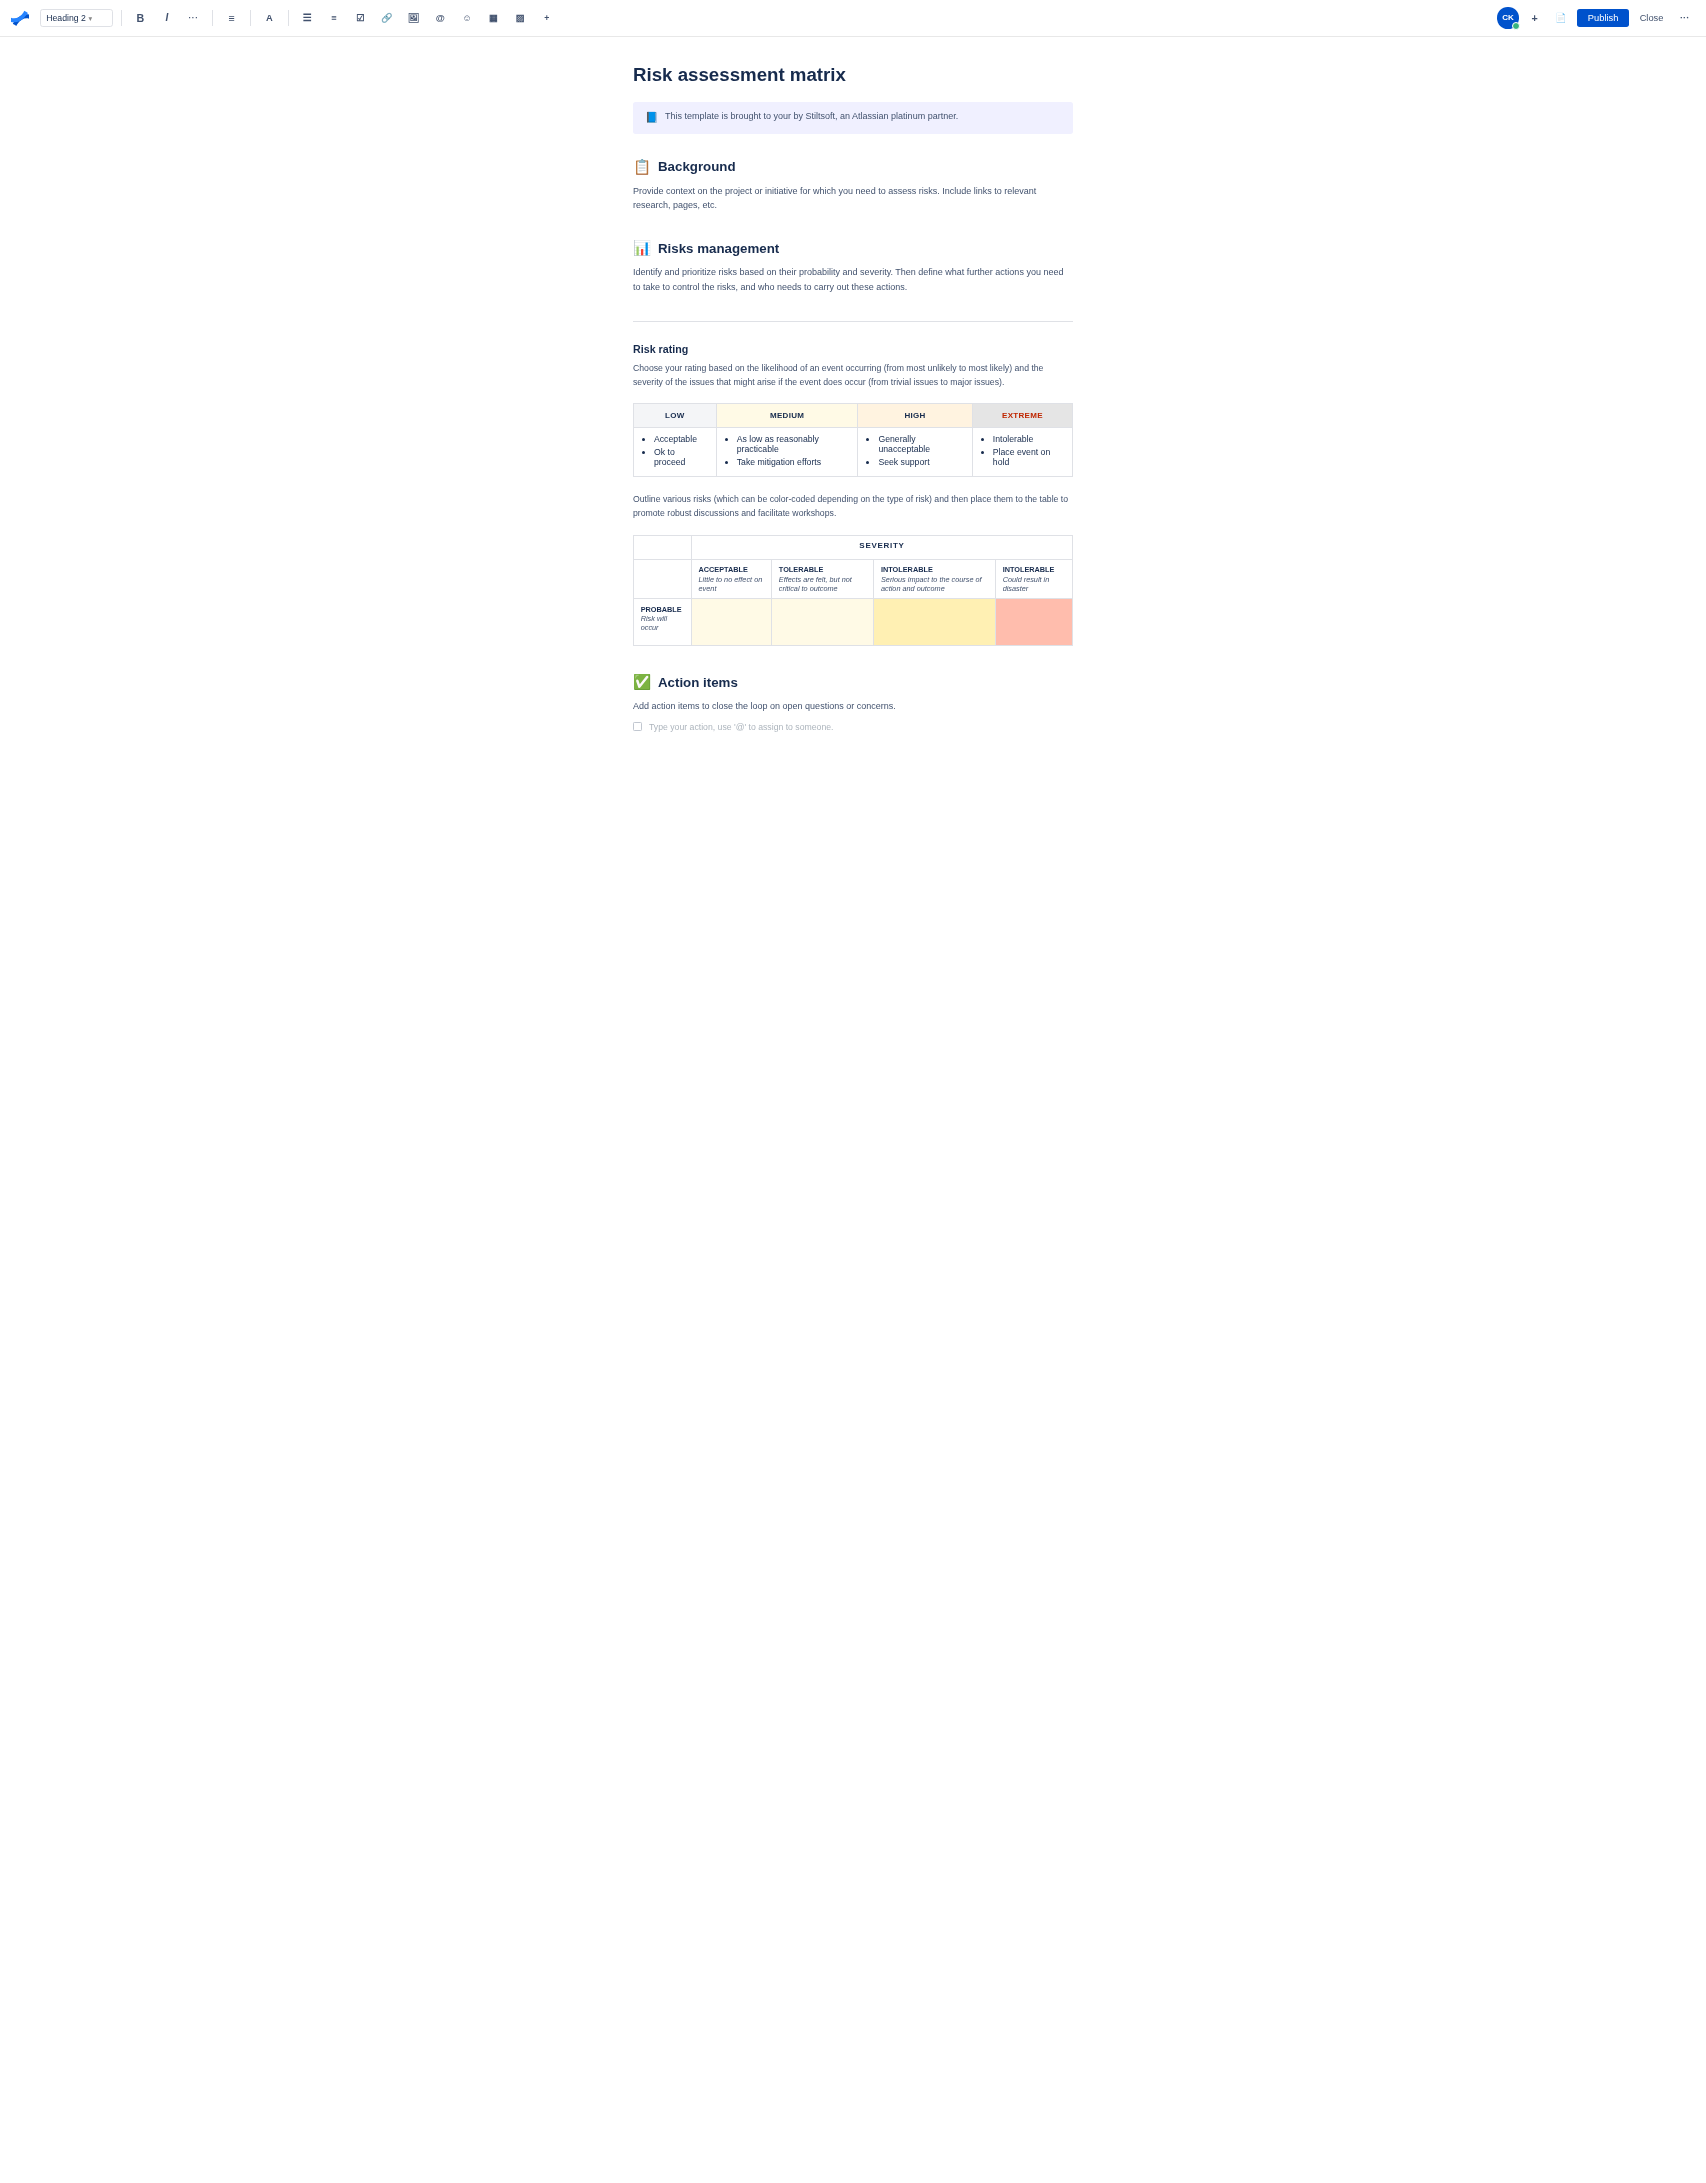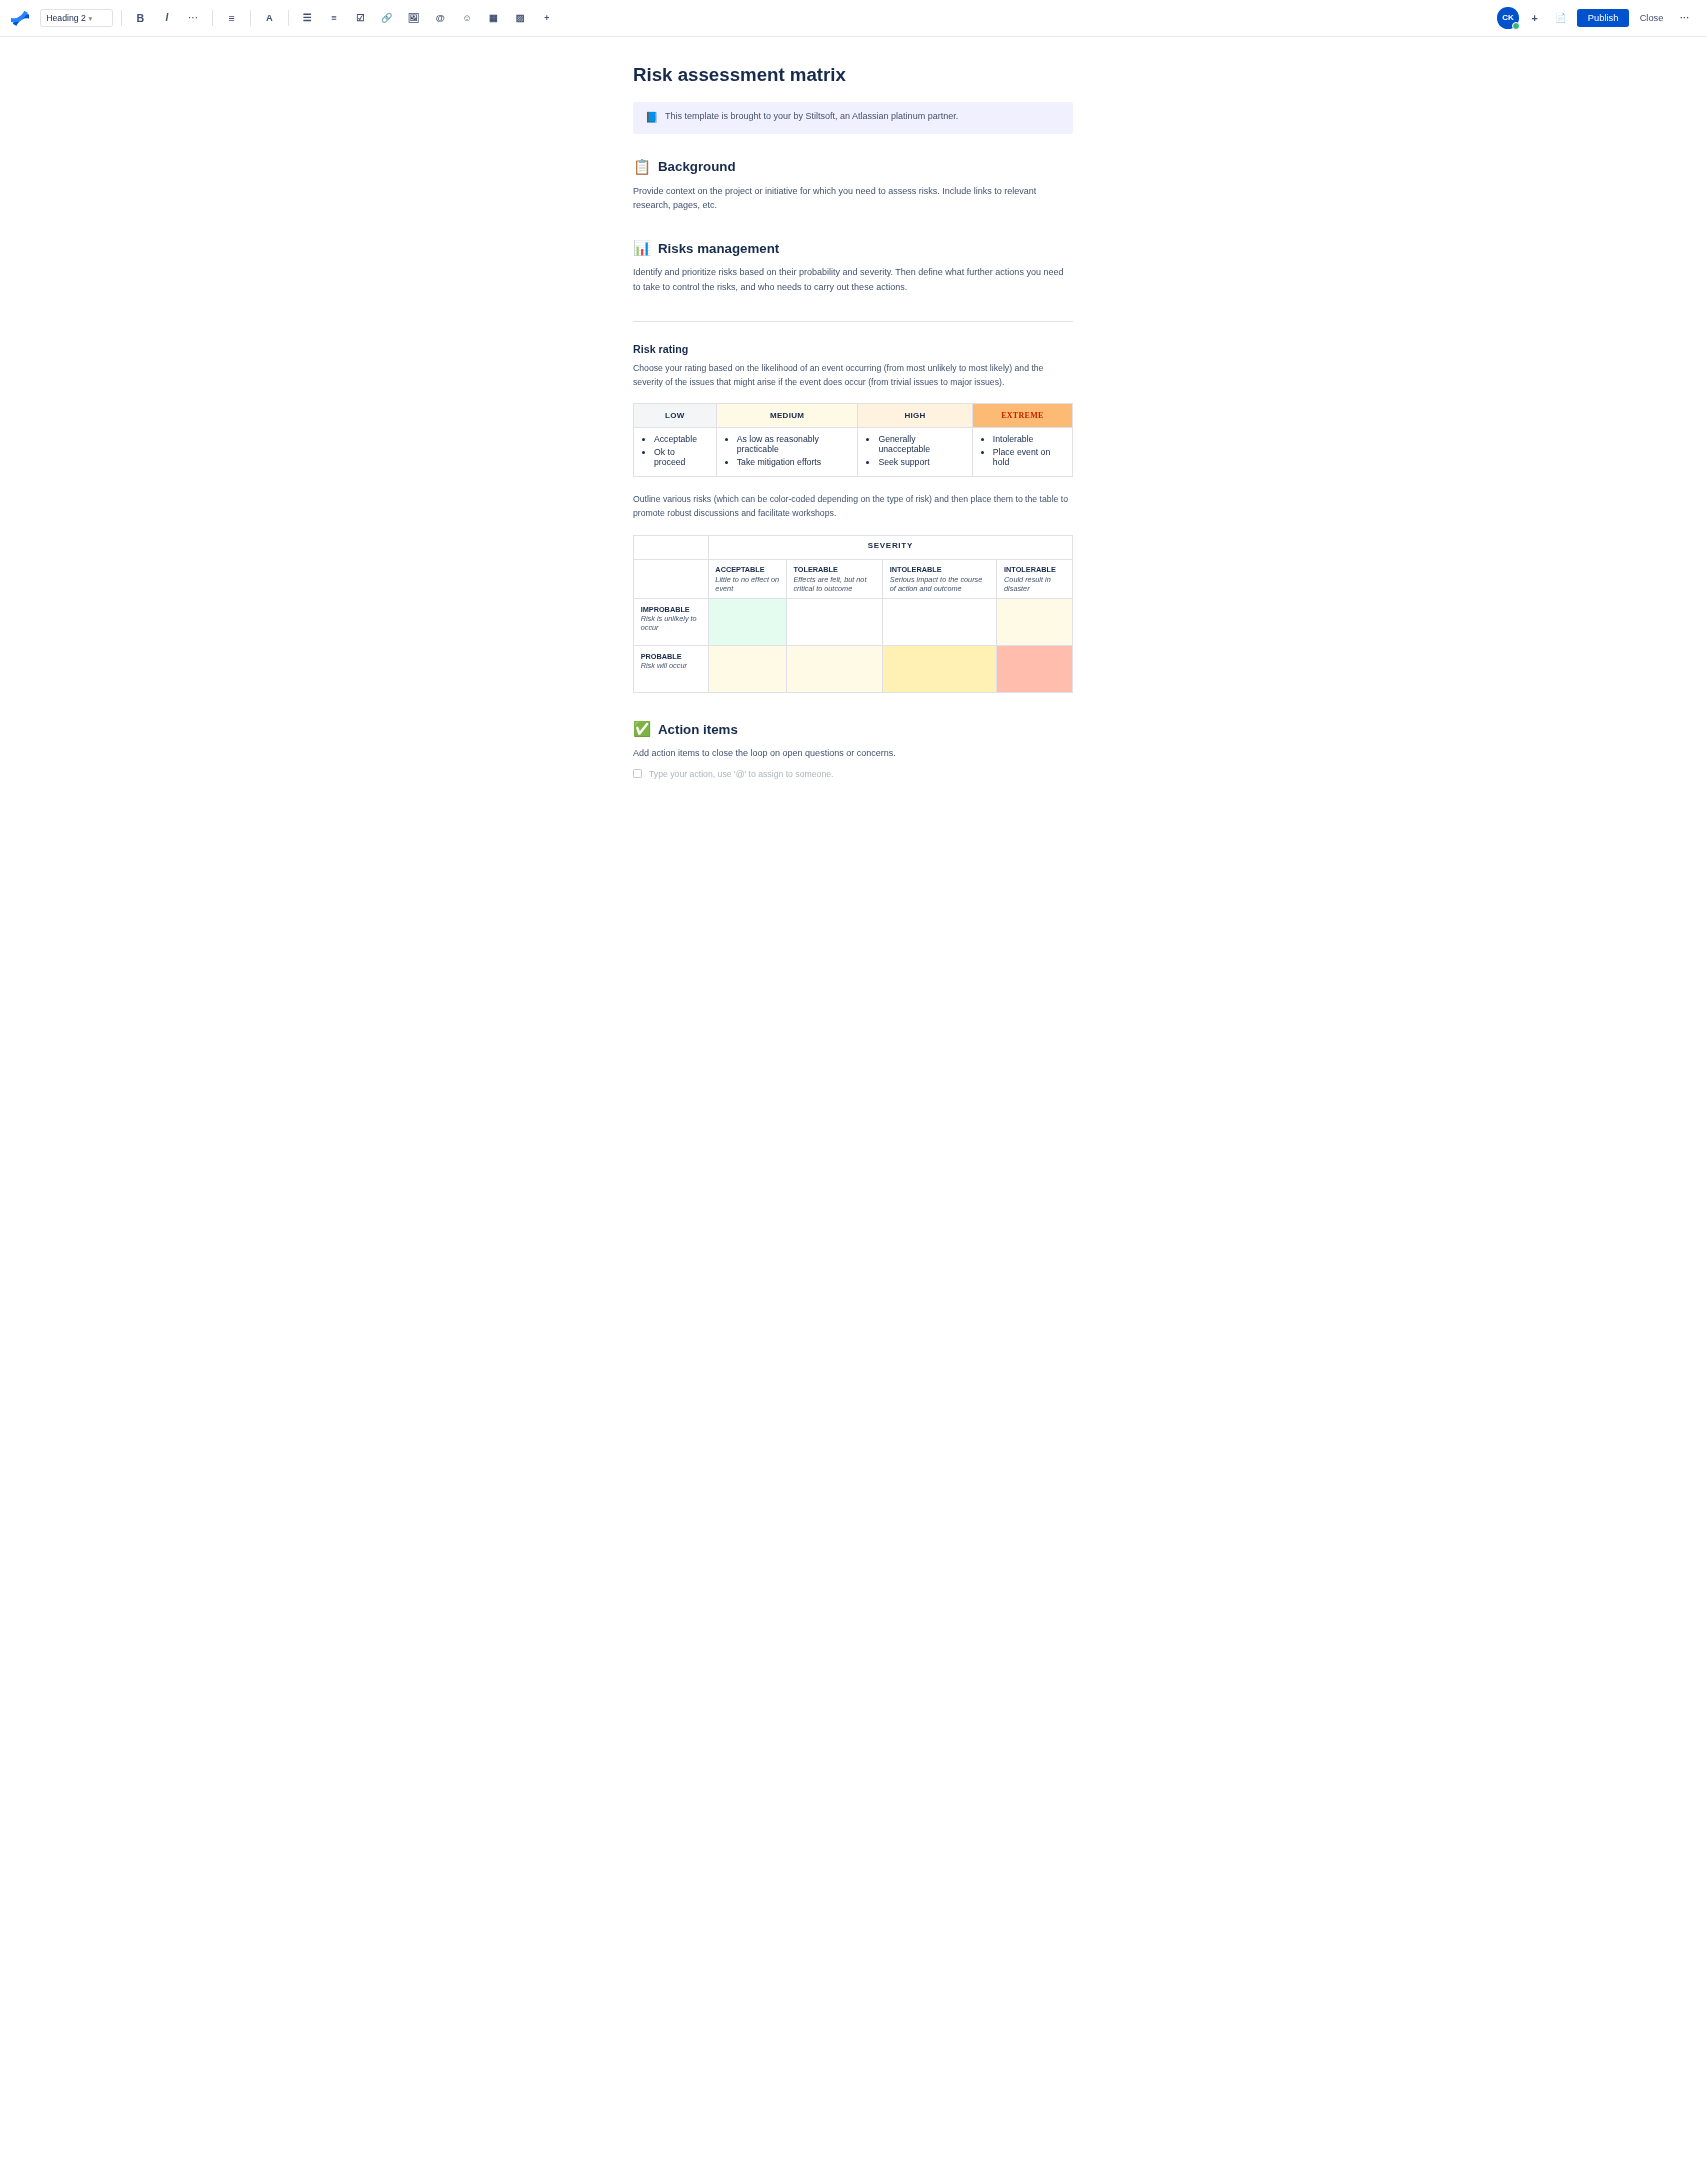--- a/index.html
+++ b/index.html
@@ -183,21 +183,21 @@
       vertical-align: top;
     }
     .rating-table th {
       font-weight: 700;
       font-size: 8px;
       letter-spacing: 0.3px;
     }
     .th-low { background: #f4f5f7; color: #172b4d; }
     .th-medium { background: #fffae6; color: #172b4d; }
     .th-high { background: #fff3e0; color: #172b4d; }
-    .th-extreme { background: #fdba74; color: #bf2600; font-family: Liberation Serif, serif; }
+    .th-extreme { background: #e5e5e5; color: #bf2600; }
     .rating-table td ul { padding-left: 10.7px; }
     .rating-table td ul li { margin-bottom: 2.7px; }
 
     
     .severity-table {
       width: 100%;
       border-collapse: collapse;
       font-size: 8px;
       margin-bottom: 16px;
     }
@@ -406,30 +406,20 @@
             <div class="col-sub">Serious impact to the course of action and outcome</div>
           </td>
           <td style="border:0.7px solid #dfe1e6; padding:5.3px 6.7px;">
             <div class="col-header">INTOLERABLE</div>
             <div class="col-sub">Could result in disaster</div>
           </td>
         </tr>
       </thead>
       <tbody>
 
-        <tr style="height: 47px;">
-          <td style="border:0.7px solid #dfe1e6; padding:5.3px 6.7px;">
-            <div class="row-header">IMPROBABLE</div>
-            <div class="row-sub">Risk is unlikely to occur</div>
-          </td>
-          <td class="cell-green"></td>
-          <td class="cell-empty"></td>
-          <td class="cell-empty"></td>
-          <td class="cell-yellow"></td>
-        </tr>
 
 
         <tr style="height: 47px;">
           <td style="border:0.7px solid #dfe1e6; padding:5.3px 6.7px;">
             <div class="row-header">PROBABLE</div>
             <div class="row-sub">Risk will occur</div>
           </td>
           <td class="cell-yellow"></td>
           <td class="cell-yellow"></td>
           <td class="cell-orange"></td>

